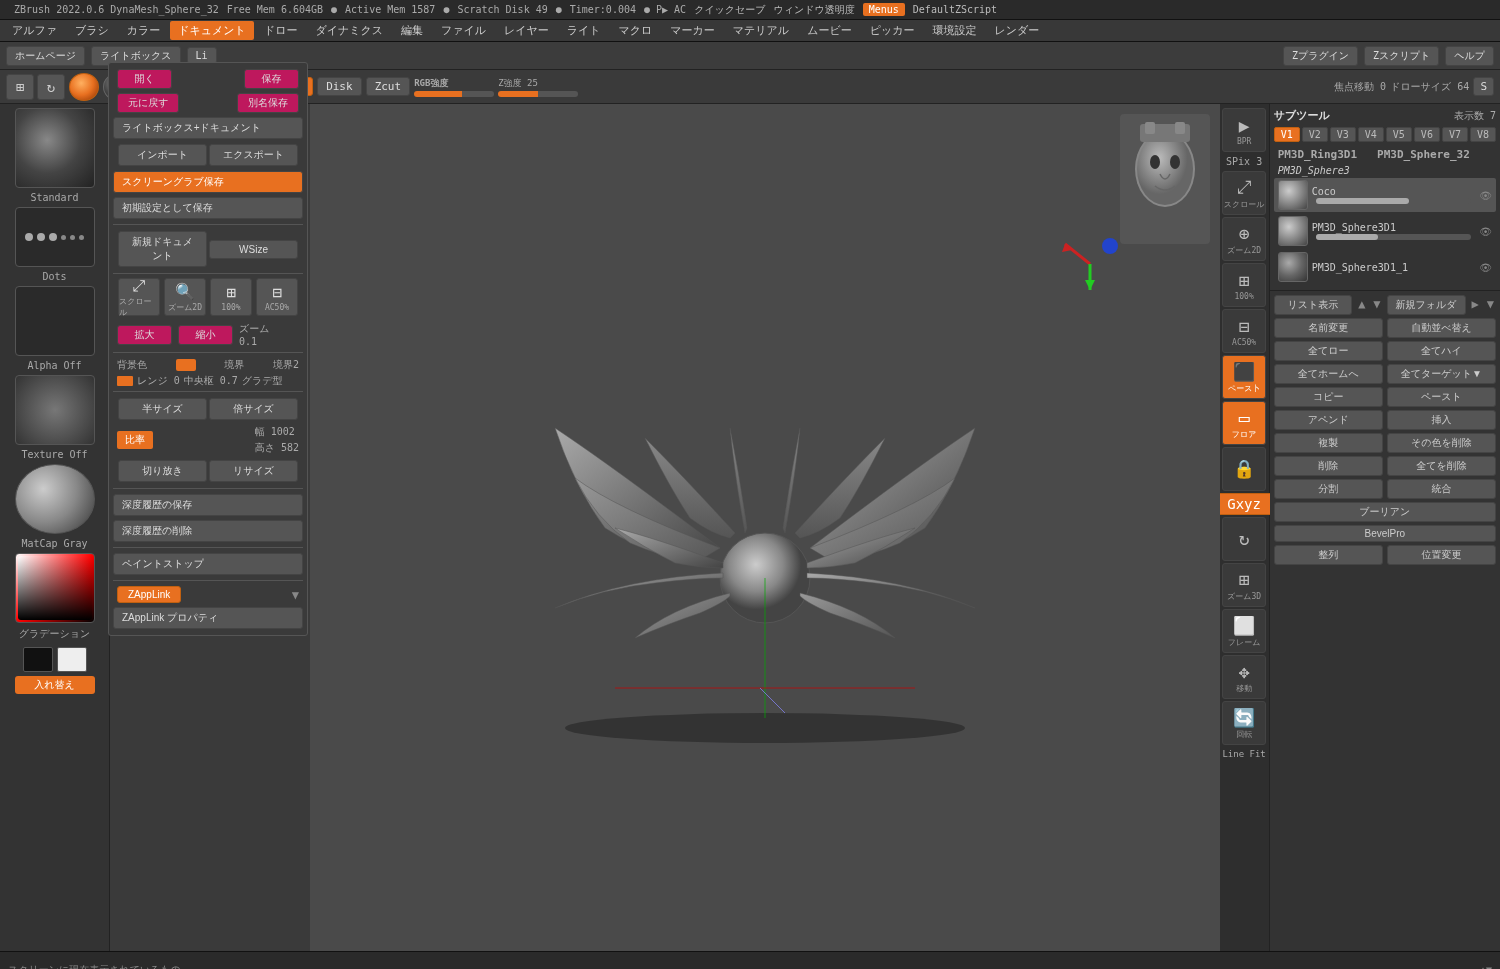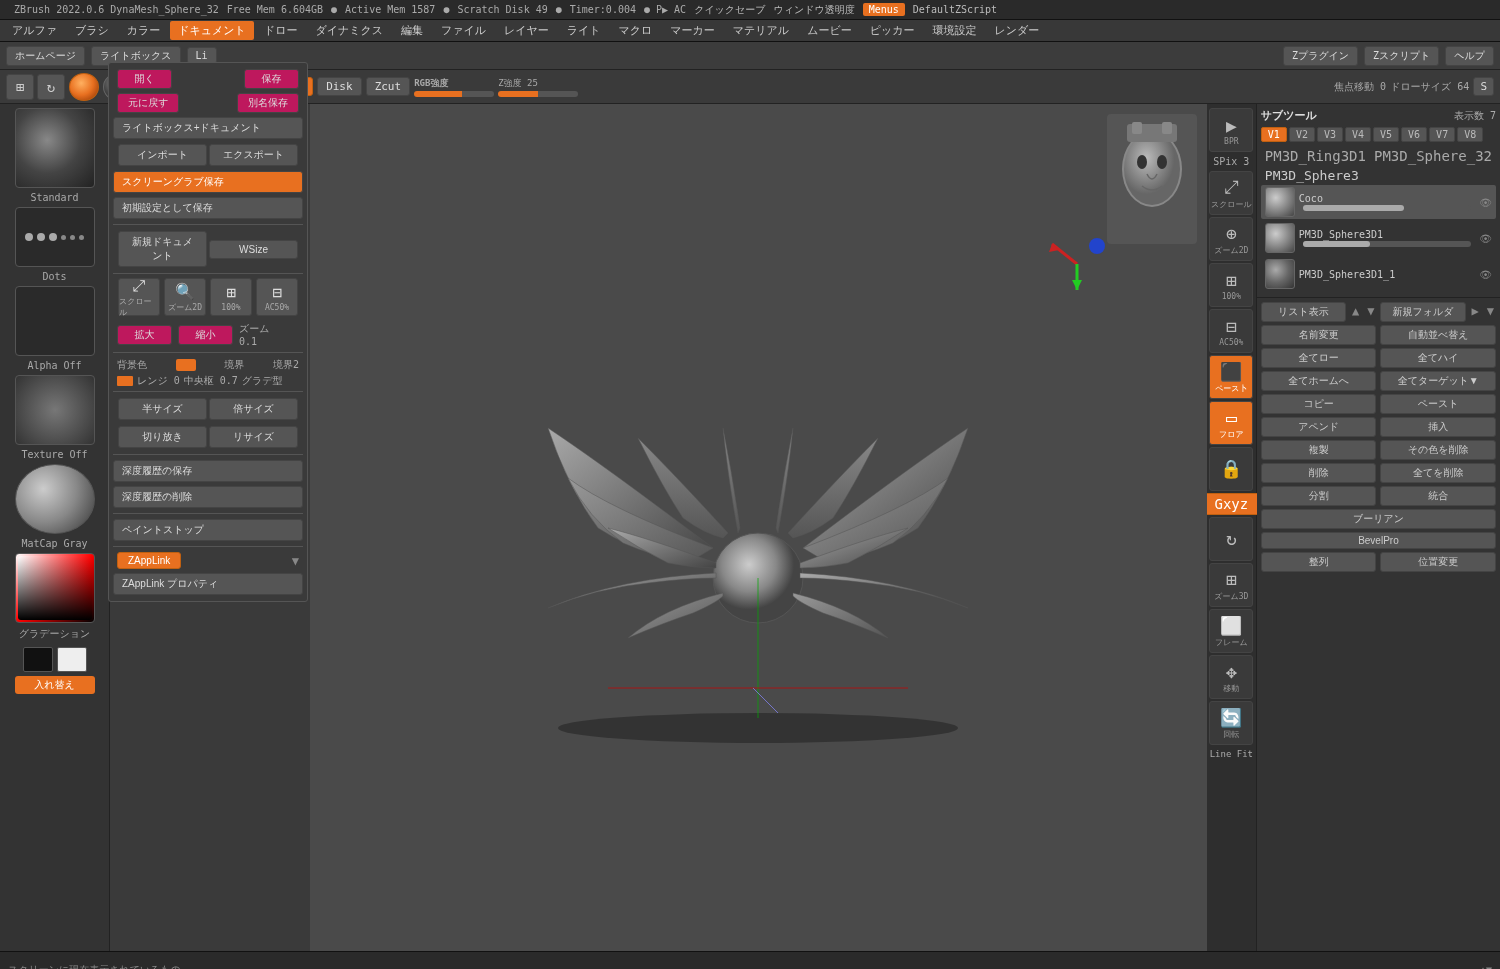--- a/index.html
+++ b/index.html
@@ -639,20 +639,27 @@
       <span>中央枢 0.7</span>
       <span>グラデ型</span>
     </div>
     <div class="doc-divider"></div>
     
     <div class="doc-row">
       <button class="doc-section-btn">半サイズ</button>
       <button class="doc-section-btn">倍サイズ</button>
     </div>
     
+    <div class="size-row">
+      <button class="ratio-btn">比率</button>
+      <div style="display:flex;flex-direction:column;gap:2px;">
+        <span style="font-size:10px;color:#aaa;">幅 1002</span>
+        <span style="font-size:10px;color:#aaa;">高さ 582</span>
+      </div>
+    </div>
     
     <div class="doc-row">
       <button class="doc-section-btn">切り放き</button>
       <button class="doc-section-btn">リサイズ</button>
     </div>
     <div class="doc-divider"></div>
     <button class="doc-full-btn">深度履歴の保存</button>
     <button class="doc-full-btn">深度履歴の削除</button>
     <div class="doc-divider"></div>
     <button class="doc-full-btn">ペイントストップ</button>
@@ -850,26 +857,26 @@
           <div class="ver-tab active">V1</div>
           <div class="ver-tab">V2</div>
           <div class="ver-tab">V3</div>
           <div class="ver-tab">V4</div>
           <div class="ver-tab">V5</div>
           <div class="ver-tab">V6</div>
           <div class="ver-tab">V7</div>
           <div class="ver-tab">V8</div>
         </div>
 
-        <div style="display:flex;gap:8px;padding:2px 4px;font-size:14px;color:#aaa;">
+        <div style="display:flex;gap:20px;padding:2px 4px;font-size:11px;color:#aaa;font-weight:bold;">
           <span>PM3D_Ring3D1</span>
           <span>PM3D_Sphere_32</span>
         </div>
 
-        <div style="padding:2px 4px;font-size:13px;color:#ccc;">PM3D_Sphere3</div>
+        <div style="padding:2px 4px;font-size:10px;color:#ccc;font-style:italic;">PM3D_Sphere3</div>
 
         <div class="subtool-item selected">
           <div class="subtool-thumb"></div>
           <div class="subtool-info">
             <div class="subtool-name">Coco</div>
             <div class="slider-row">
               <div class="mini-slider">
                 <div class="mini-slider-fill" style="width:60%;"></div>
               </div>
             </div>

